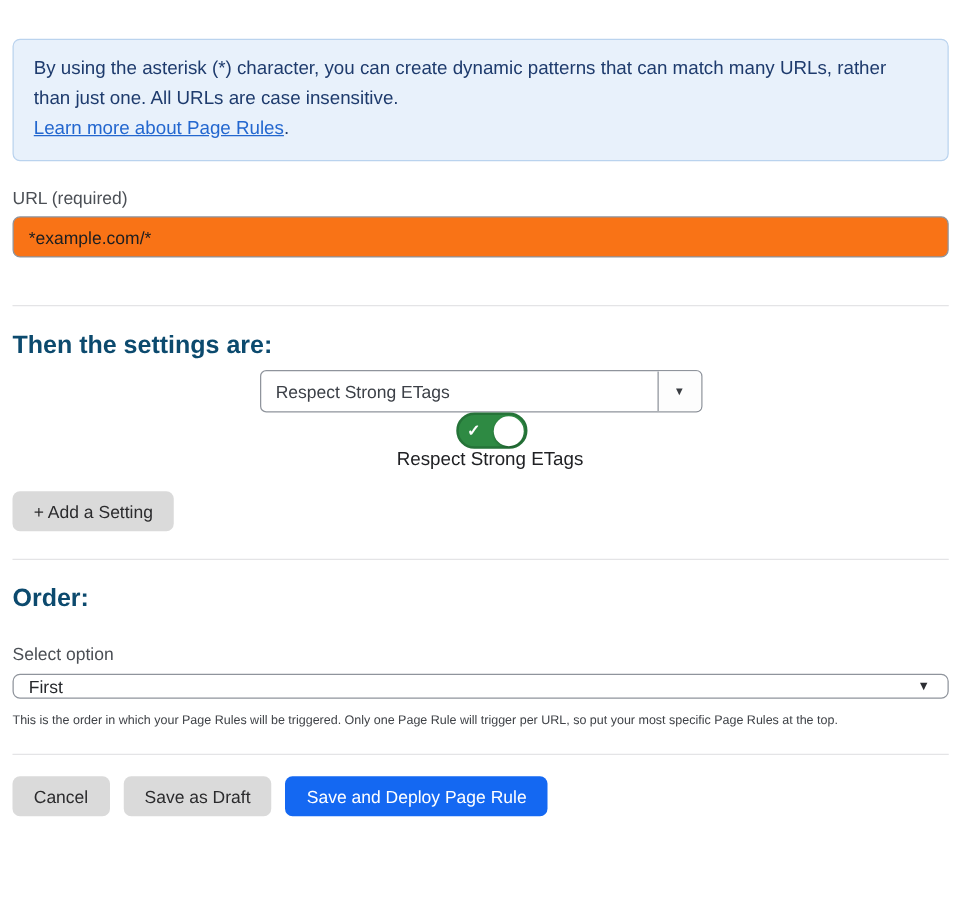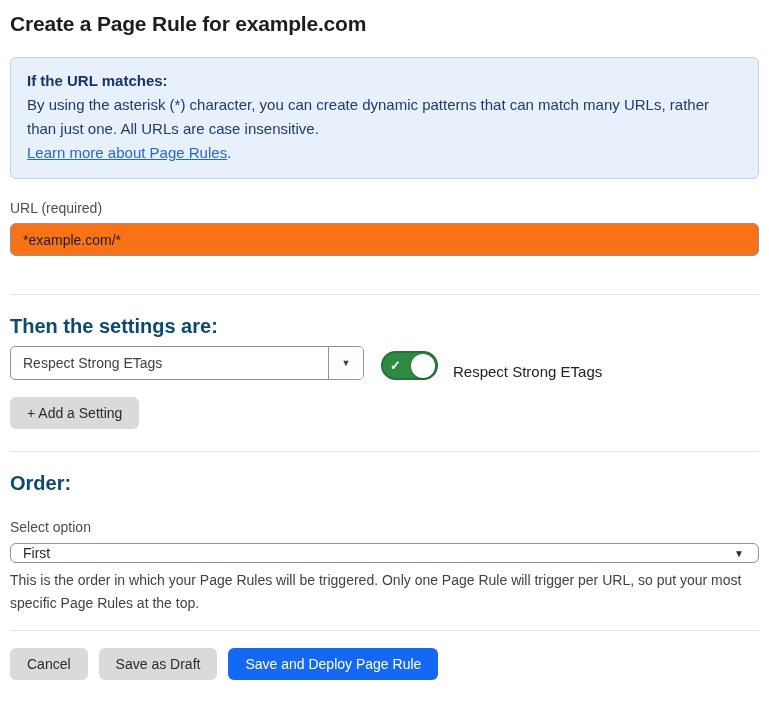--- a/index.html
+++ b/index.html
@@ -68,22 +68,23 @@
 
   .section-heading {
     font-size: 20px;
     font-weight: 700;
     color: #0c4a6e;
     margin-top: 20px;
   }
 
   .setting-row {
     display: flex;
-    align-items: flex-end;
+    align-items: center;
     margin-top: 8px;
+    flex-direction: column;
   }
 
   
   .dropdown {
     display: flex;
     align-items: stretch;
     width: 354px;
     height: 34px;
     background: #ffffff;
     border: 1px solid #8f949c;
@@ -178,42 +179,40 @@
     align-items: center;
     justify-content: space-between;
     padding: 0 14px 0 12px;
     cursor: pointer;
   }
   .select-box .select-value { font-size: 14px; color: #26282c; }
   .select-box .chev { font-size: 10px; color: #2c2e33; }
 
   .help-text {
     margin-top: 6px;
-    font-size: 14px;
+    font-size: 10px;
     line-height: 23px;
     color: #3f4247;
     max-width: 745px;
   }
 
   .actions {
     display: flex;
     align-items: center;
     gap: 11px;
     margin-top: 17px;
   }
 </style>
 </head>
 <body>
 
 <div class="container">
 
-  <h1 class="page-title">Create a Page Rule for example.com</h1>
 
   <div class="info-box">
-    <div class="info-heading">If the URL matches:</div>
     <div class="info-body">By using the asterisk (*) character, you can create dynamic patterns that can match many URLs, rather than just one. All URLs are case insensitive.</div>
     <div><a class="info-link">Learn more about Page Rules</a><span>.</span></div>
   </div>
 
   <div class="field-label">URL (required)</div>
   <input class="url-input" type="text" value="*example.com/*" style="">
 
   <hr class="divider">
 
   <div class="section-heading">Then the settings are:</div>

